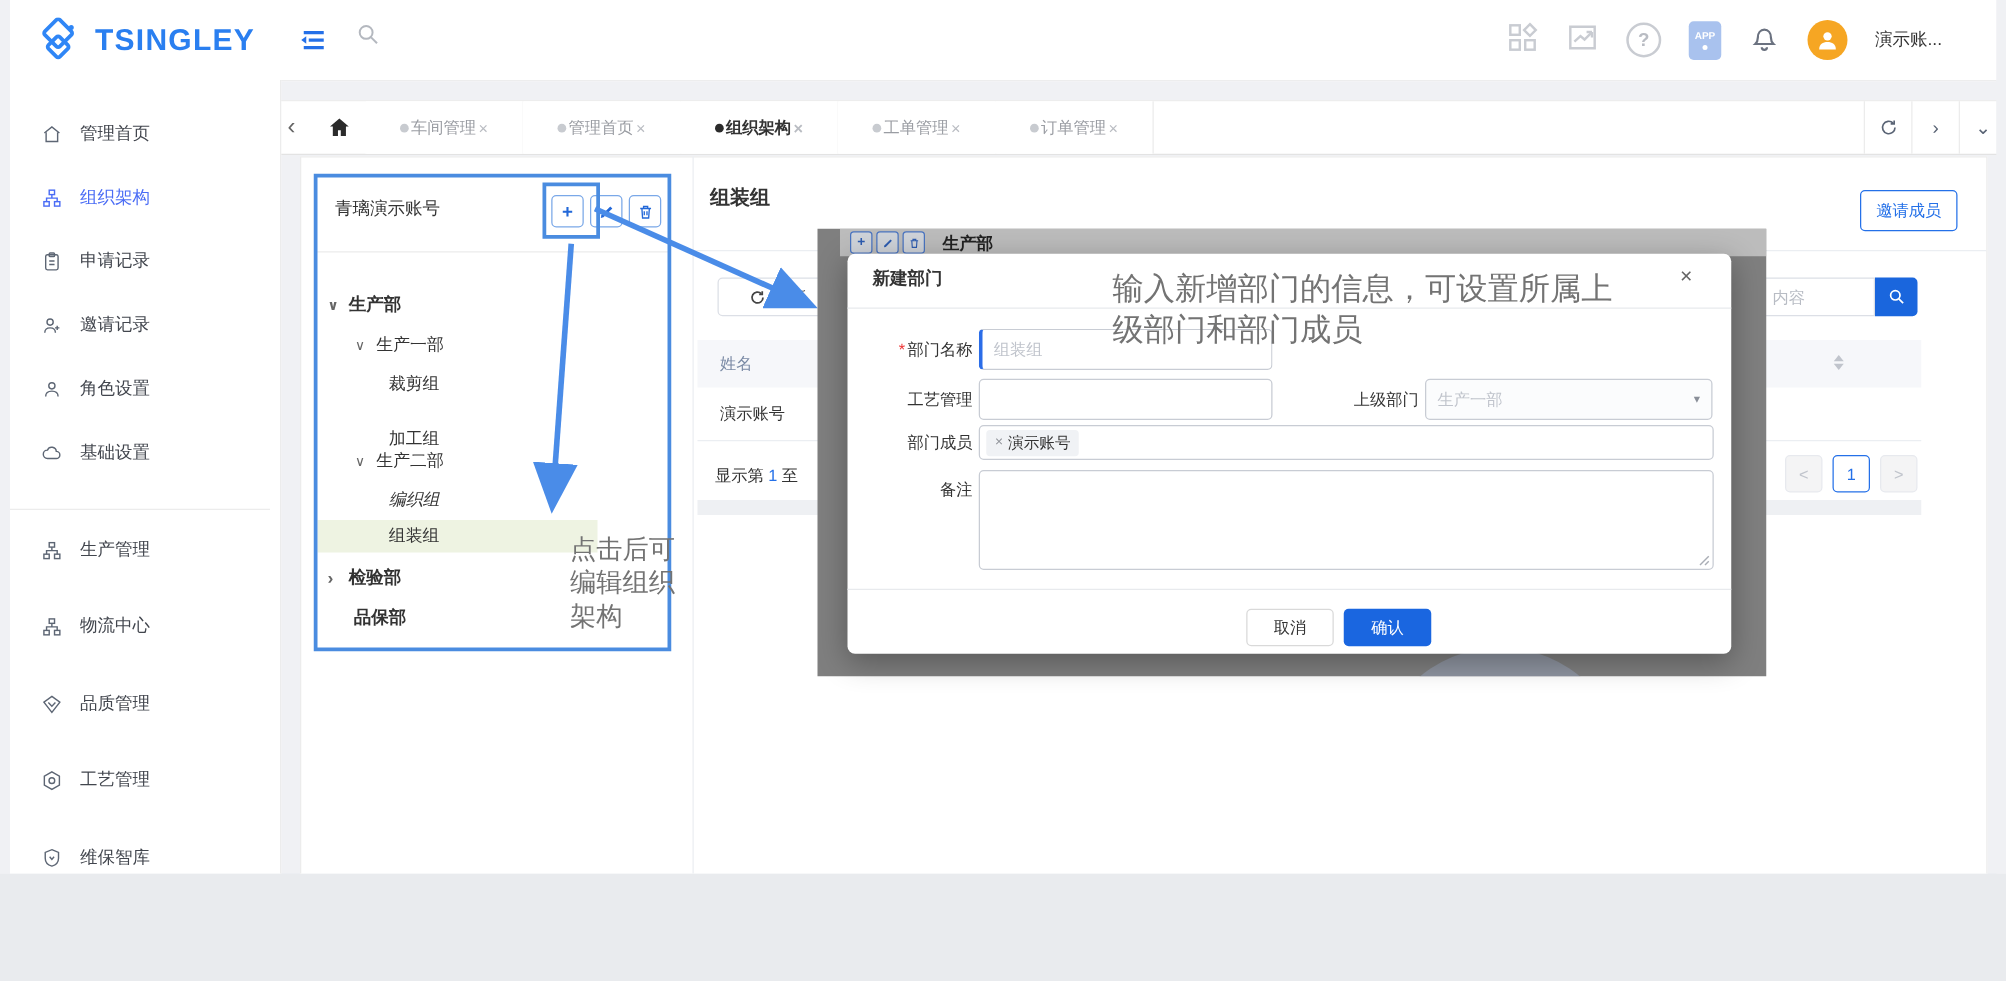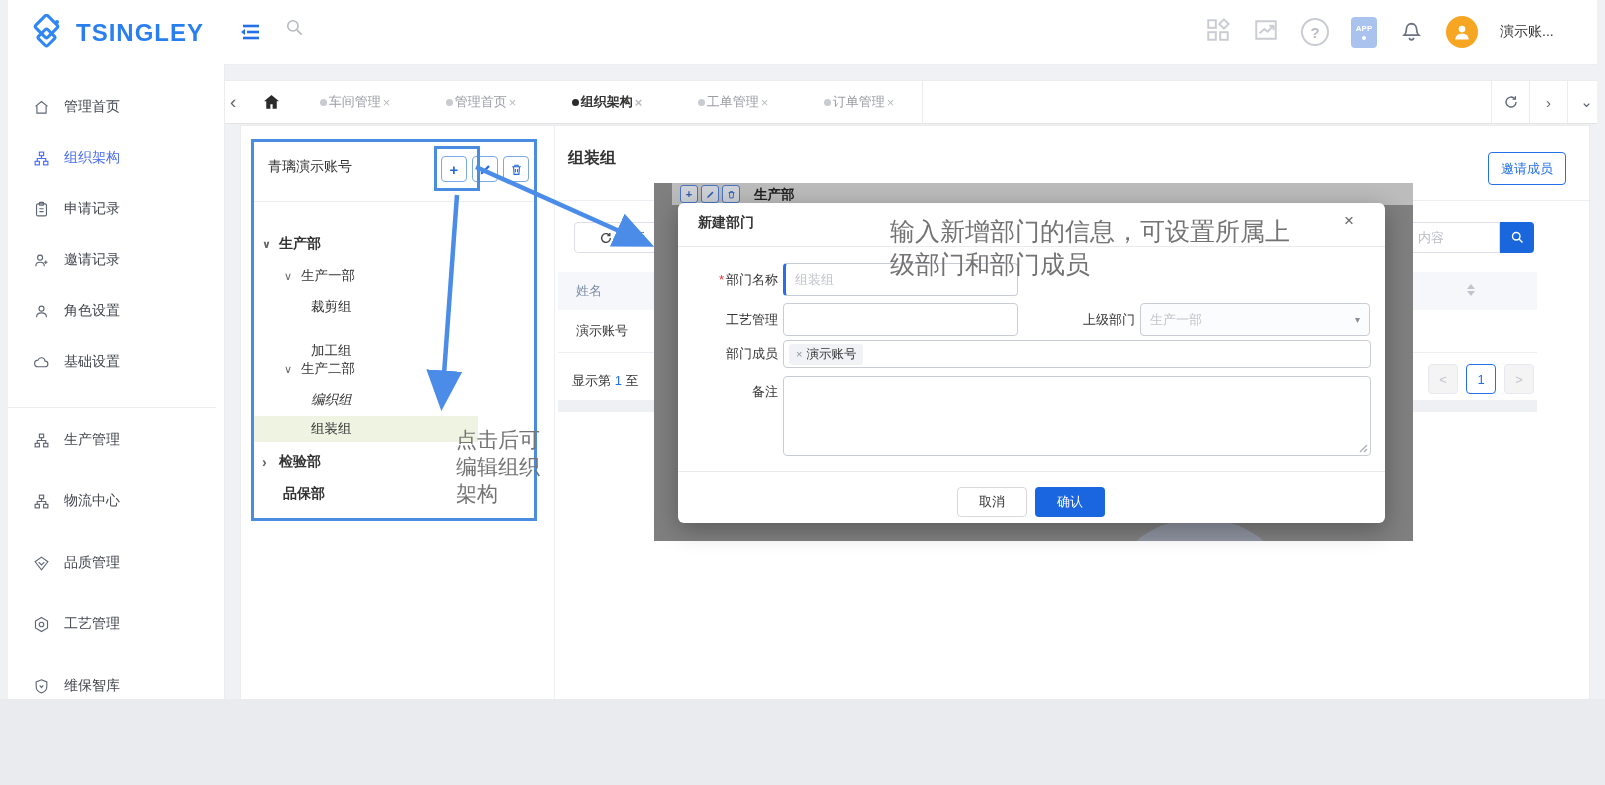--- a/index.html
+++ b/index.html
@@ -93,21 +93,21 @@
   .req{color:#e33;margin-right:2px;}
   .m-input{border:1px solid #c8ccd4;border-radius:4px;background:#fff;box-sizing:border-box;display:flex;align-items:center;padding-left:9px;font-size:13px;color:#c0c4cc;}
   .m-input.focus{border-left:3px solid #2b6de8;}
   .m-select{justify-content:space-between;padding-right:9px;background:#fbfcfd;}
   .m-select .car{color:#8a8f99;font-size:10px;}
   .tag{display:inline-flex;align-items:center;gap:4px;background:#f0f2f5;border-radius:3px;padding:2px 7px;font-size:12.5px;color:#333;margin-left:-2px;}
   .tag .rm{color:#909399;font-size:11px;}
   .m-textarea{border:1px solid #c8ccd4;border-radius:4px;background:#fff;box-sizing:border-box;}
   .resize-h{position:absolute;right:2px;bottom:2px;}
   .m-fdiv{left:0;top:268px;width:707px;height:1px;background:#e8eaed;}
-  .m-btn{width:70px;height:30px;border-radius:4px;font-size:13px;display:flex;align-items:center;justify-content:center;box-sizing:border-box;}
+  .m-btn{width:70px;height:30px;border-radius:4px;font-size:13px;display:flex;align-items:center;justify-content:center;box-sizing:border-box;margin-left:40px;}
   .m-cancel{border:1px solid #d9d9d9;background:#fff;color:#333;}
   .m-confirm{background:#1a66e0;color:#fff;}
   .modal-tip{left:212px;top:12px;font-size:25px;line-height:33px;z-index:70;}
 </style>
 </head>
 <body>
 
 <div class="screen">
 
   <div class="abs topbar"></div>

